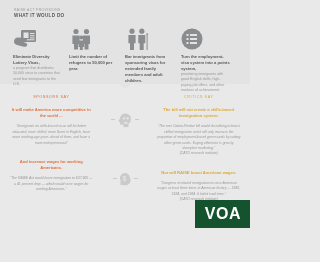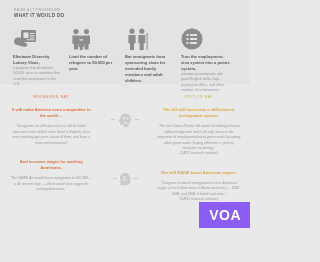--- a/index.html
+++ b/index.html
@@ -124,24 +124,24 @@
     margin-bottom:42px;
     display:flex;
     align-items:center;
   }
   .dash{
     width:4px;height:1px;background:#c9cacc;
   }
   .voa{
     position:absolute;
     right:0;bottom:0;
-    background:#8b5cf6;
+    background:#14532d;
     color:#fff;
     font-weight:bold;
-    font-size:14px;
+    font-size:16px;
     letter-spacing:.5px;
     padding:5px 9px 5px 10px;
   }
   svg{display:block;}
 </style>
 </head>
 <body>
 
 <div class="top-section">
   <p class="eyebrow">RAISE ACT PROVISIONS</p>

